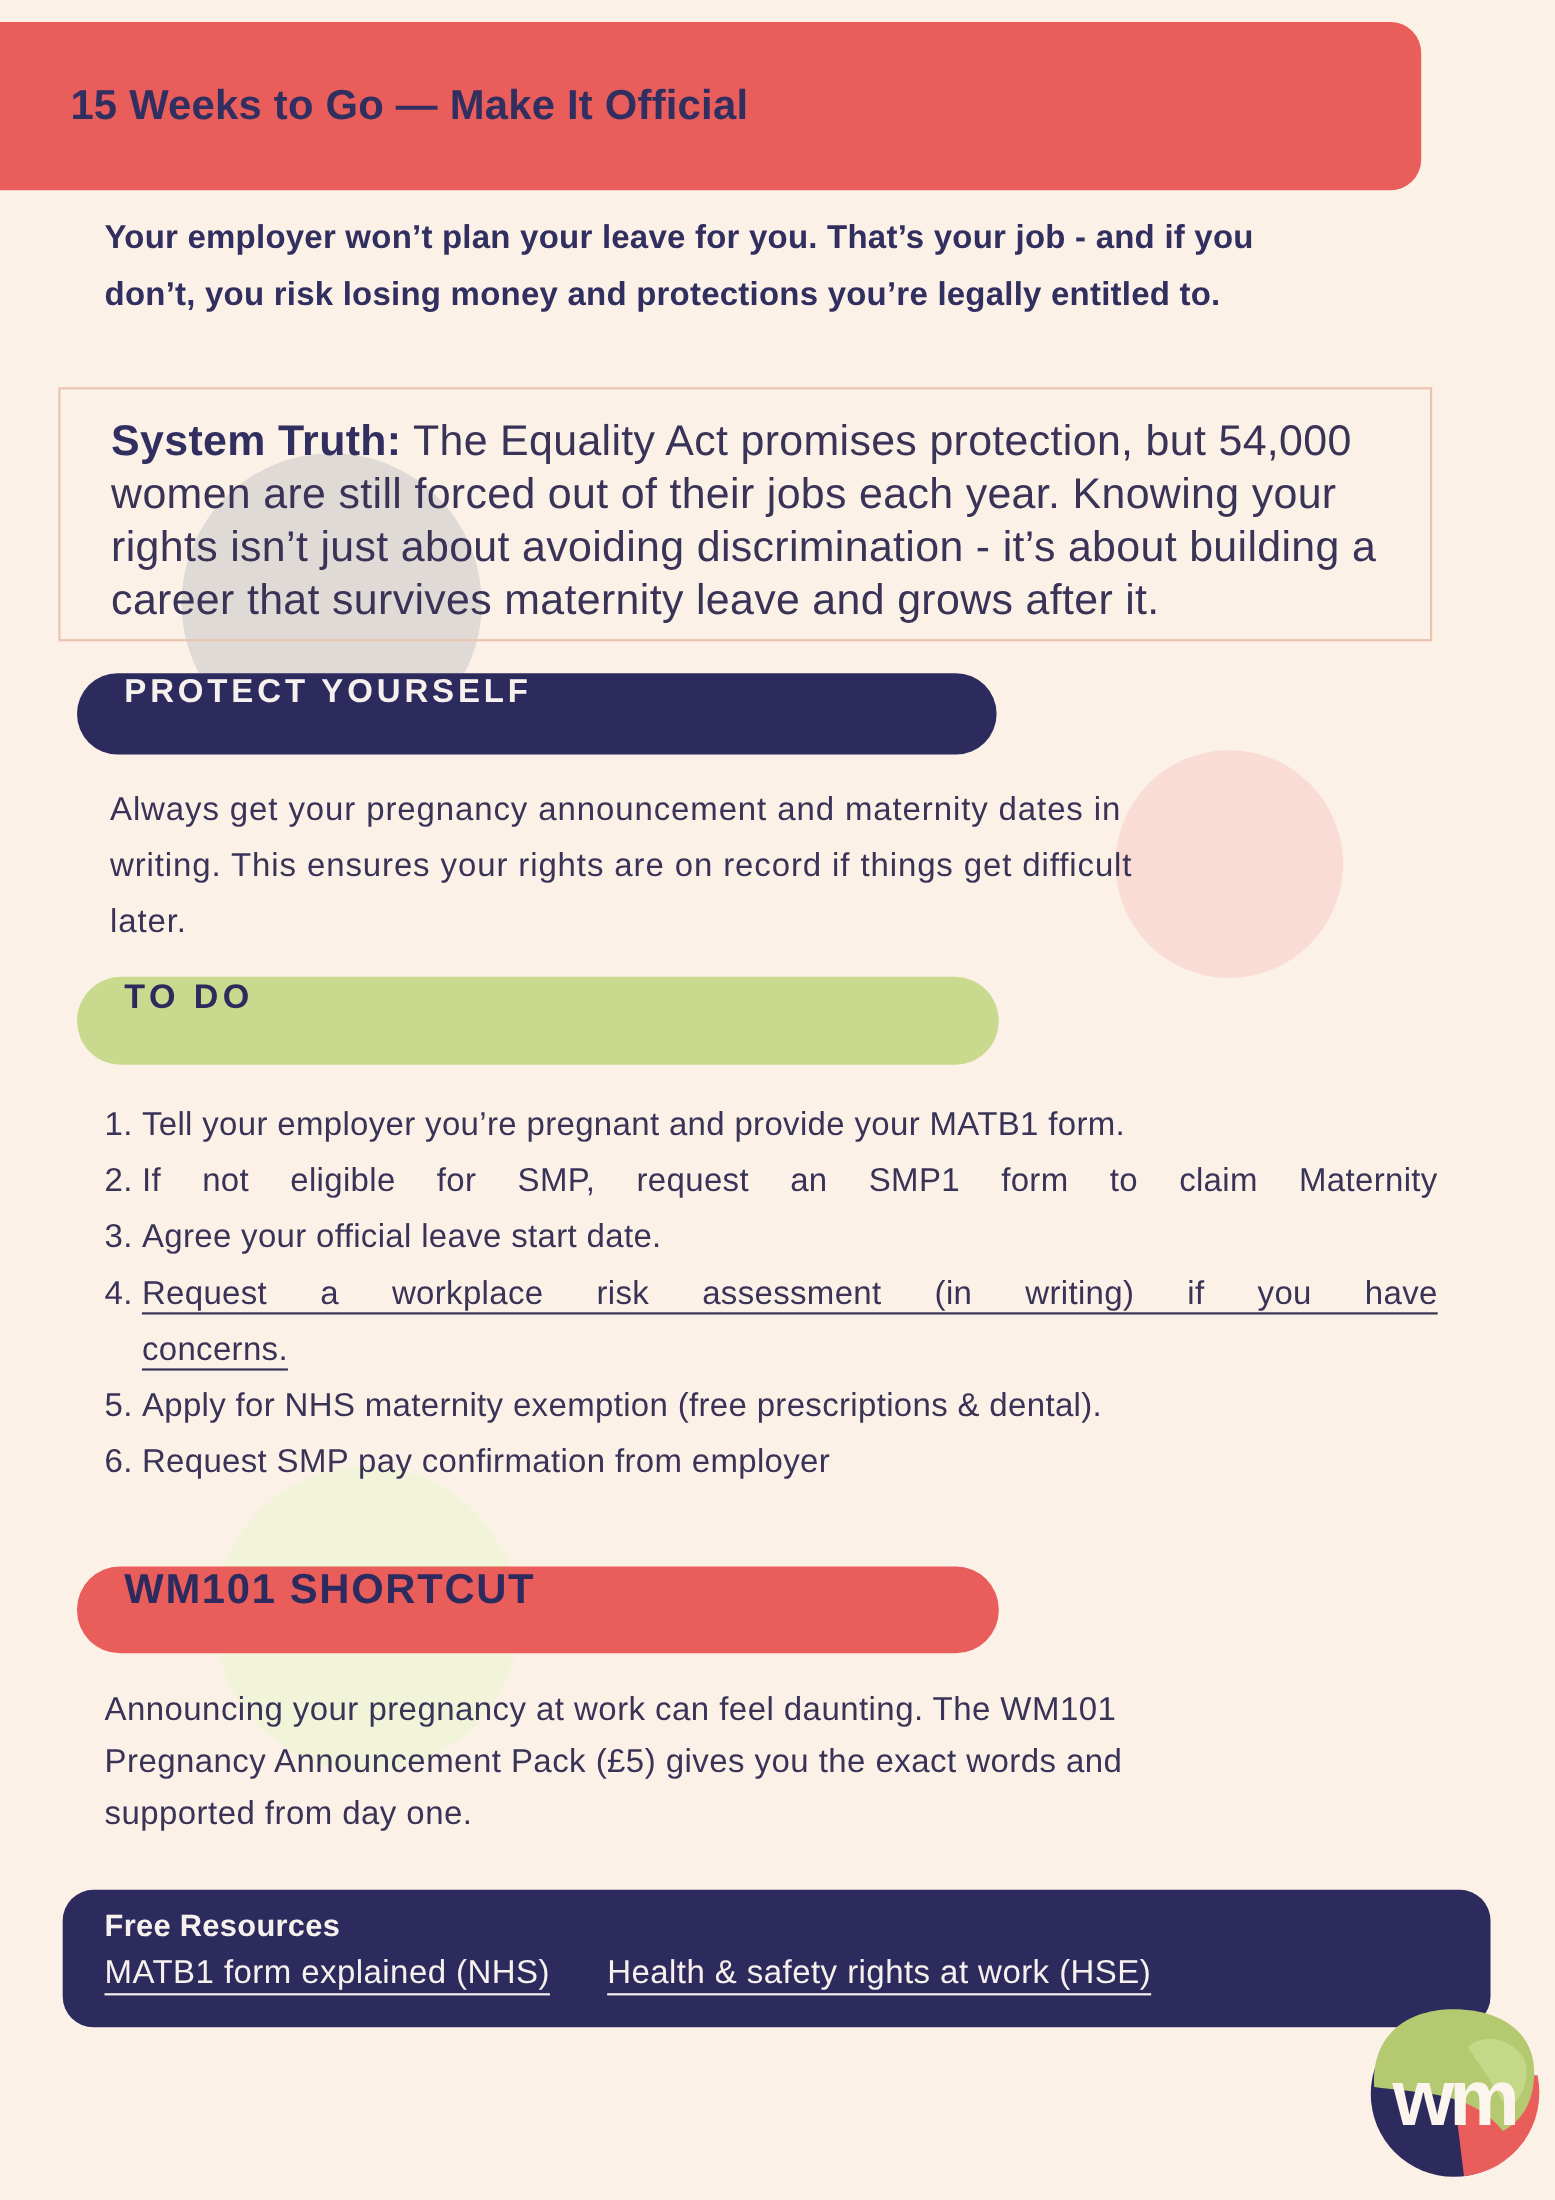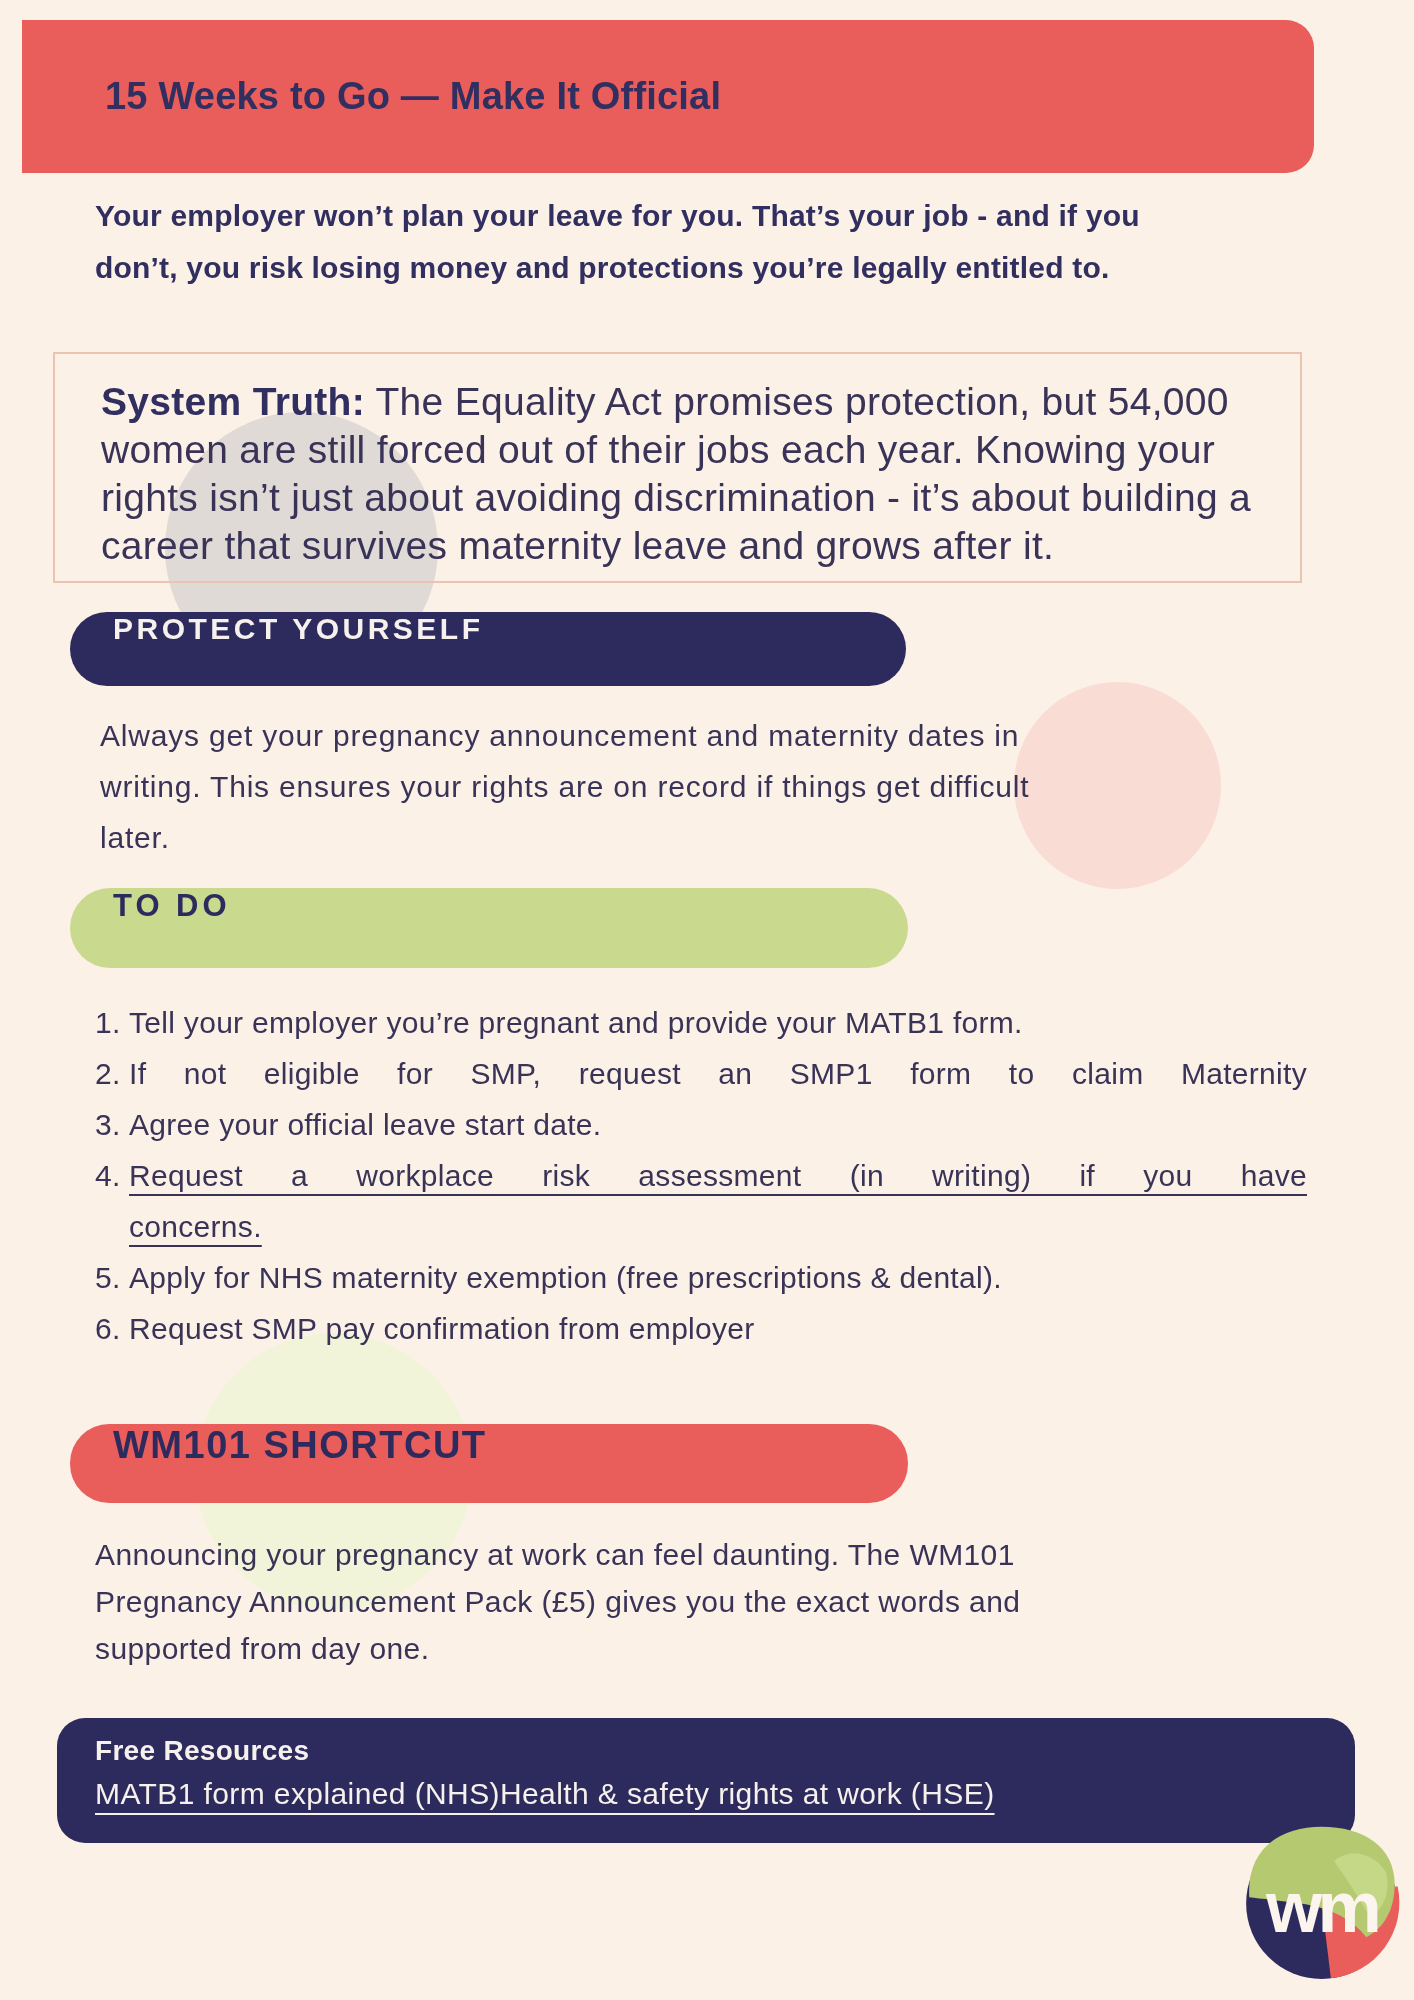--- a/index.html
+++ b/index.html
@@ -27,21 +27,21 @@
   
   .circle{position:absolute;border-radius:50%;z-index:0;}
   .circle.gray{left:165px;top:412px;width:273px;height:273px;background:var(--circle-gray);opacity:.8;}
   .circle.pink{left:1014px;top:682px;width:207px;height:207px;background:var(--circle-pink);}
   .circle.yellow{left:195px;top:1333px;width:277px;height:277px;background:var(--circle-yellow);}
 
   
   .header-banner{
     position:absolute;left:0;top:20px;width:1292px;height:153px;z-index:2;
     background:var(--accent-red);border-radius:0 28px 28px 0;
-    display:flex;align-items:center;padding-left:83px;margin-left:22px;
+    display:flex;align-items:center;padding-left:64px;
   }
   .header-banner h1{
     font-size:38px;font-weight:bold;color:var(--title-navy);letter-spacing:.2px;
   }
 
   
   .intro{
     position:absolute;left:95px;top:190px;width:1225px;z-index:1;
     font-size:30px;font-weight:bold;color:var(--title-navy);line-height:52px;letter-spacing:.2px;
   }
@@ -80,21 +80,21 @@
   .todo-item .todo-text{flex:1;min-width:0;}
   .todo-text .stretch{text-align:justify;text-align-last:justify;}
   .todo-text.linked{text-decoration:underline;text-decoration-thickness:2px;text-underline-offset:8px;cursor:pointer;}
 
   
   .footer-box{
     position:absolute;left:57px;top:1692px;width:1298px;height:125px;z-index:2;
     background:var(--accent-navy);border-radius:28px;padding:17px 38px 18px 38px;color:var(--text-on-dark);margin-top:26px;
   }
   .footer-title{font-size:28px;font-weight:bold;letter-spacing:.3px;}
-  .footer-links{display:flex;margin-top:10px;font-size:30px;letter-spacing:.4px;}
+  .footer-links{display:flex;gap:52px;margin-top:10px;font-size:30px;letter-spacing:.4px;}
   .footer-link{
     color:var(--text-on-dark);text-decoration:underline;cursor:pointer;
     text-decoration-thickness:2px;text-underline-offset:9px;
   }
   .footer-link.trail{padding-right:10px;}
 
   
   .logo{position:absolute;left:1243px;top:1822px;width:157px;height:160px;z-index:3;}
   .logo svg{width:100%;height:100%;display:block;}
   .logo text{font-family:"Liberation Sans","DejaVu Sans",sans-serif;font-weight:bold;}

